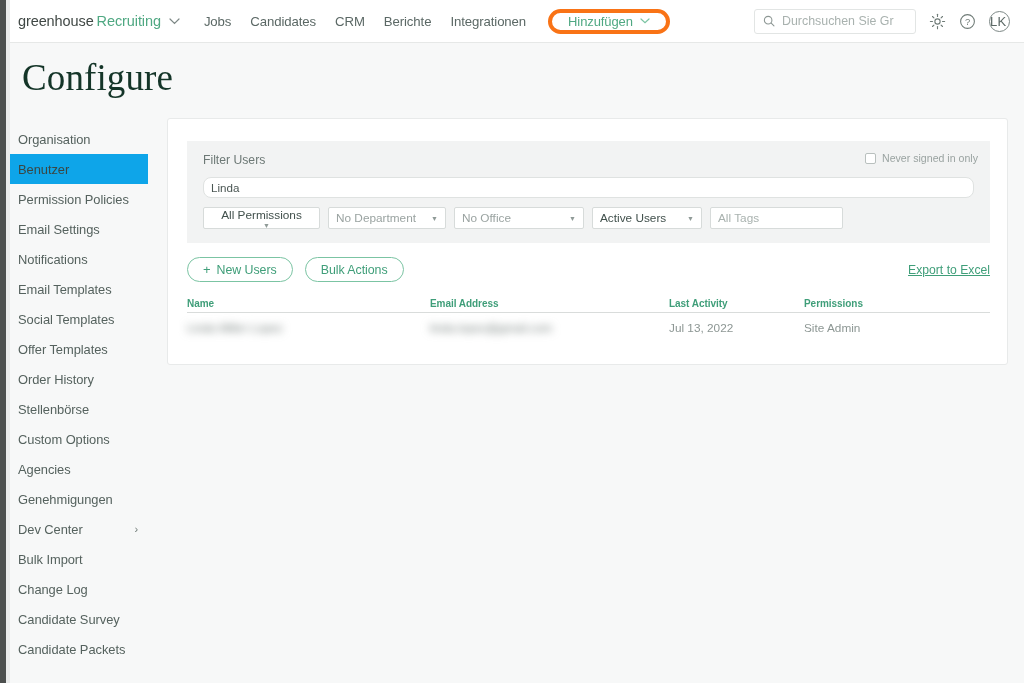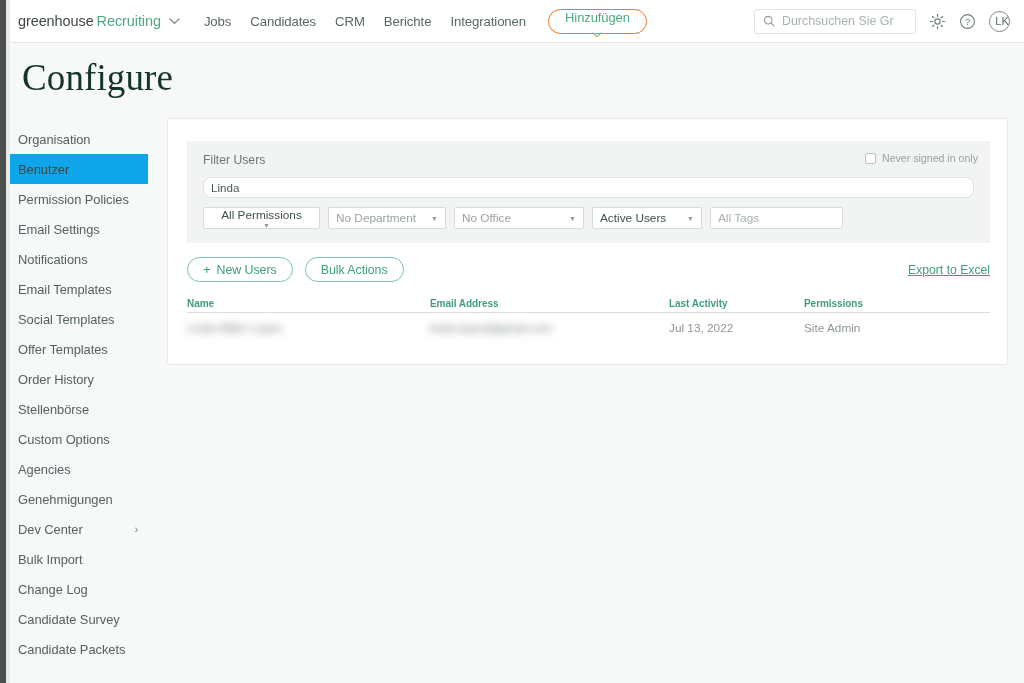--- a/index.html
+++ b/index.html
@@ -86,31 +86,30 @@
     font-size: 13.2px;
     color: #5b6865;
     cursor: pointer;
     letter-spacing: -0.1px;
   }
 
   .add-btn {
     margin-left: 22px;
     height: 25px;
     padding: 0 16px;
-    border: 1px solid #f97316;
+    border: 4px solid #f97316;
     border-radius: 14px;
     color: #4fa882;
     font-size: 13px;
     display: flex;
     align-items: center;
     gap: 7px;
     cursor: pointer;
     background: #fff;
     letter-spacing: -0.1px;
-    flex-direction: column;
   }
 
   .top-right {
     margin-left: auto;
     margin-right: 14px;
     display: flex;
     align-items: center;
     gap: 13px;
   }
 
@@ -138,22 +137,22 @@
   .search-input::placeholder { color: #a9b2af; }
 
   .icon-btn { cursor: pointer; display: flex; align-items: center; }
 
   .avatar {
     width: 21px; height: 21px;
     border-radius: 50%;
     border: 1.3px solid #7d8886;
     display: flex;
     align-items: center;
-    justify-content: flex-end;
-    font-size: 11px;
+    justify-content: flex-start;
+    font-size: 13px;
     color: #5b6865;
     letter-spacing: 0.2px;
     cursor: pointer;
   }
 
   
   .page-title {
     position: absolute;
     left: 22px; top: 56px;
     font-family: "Liberation Serif", serif;

